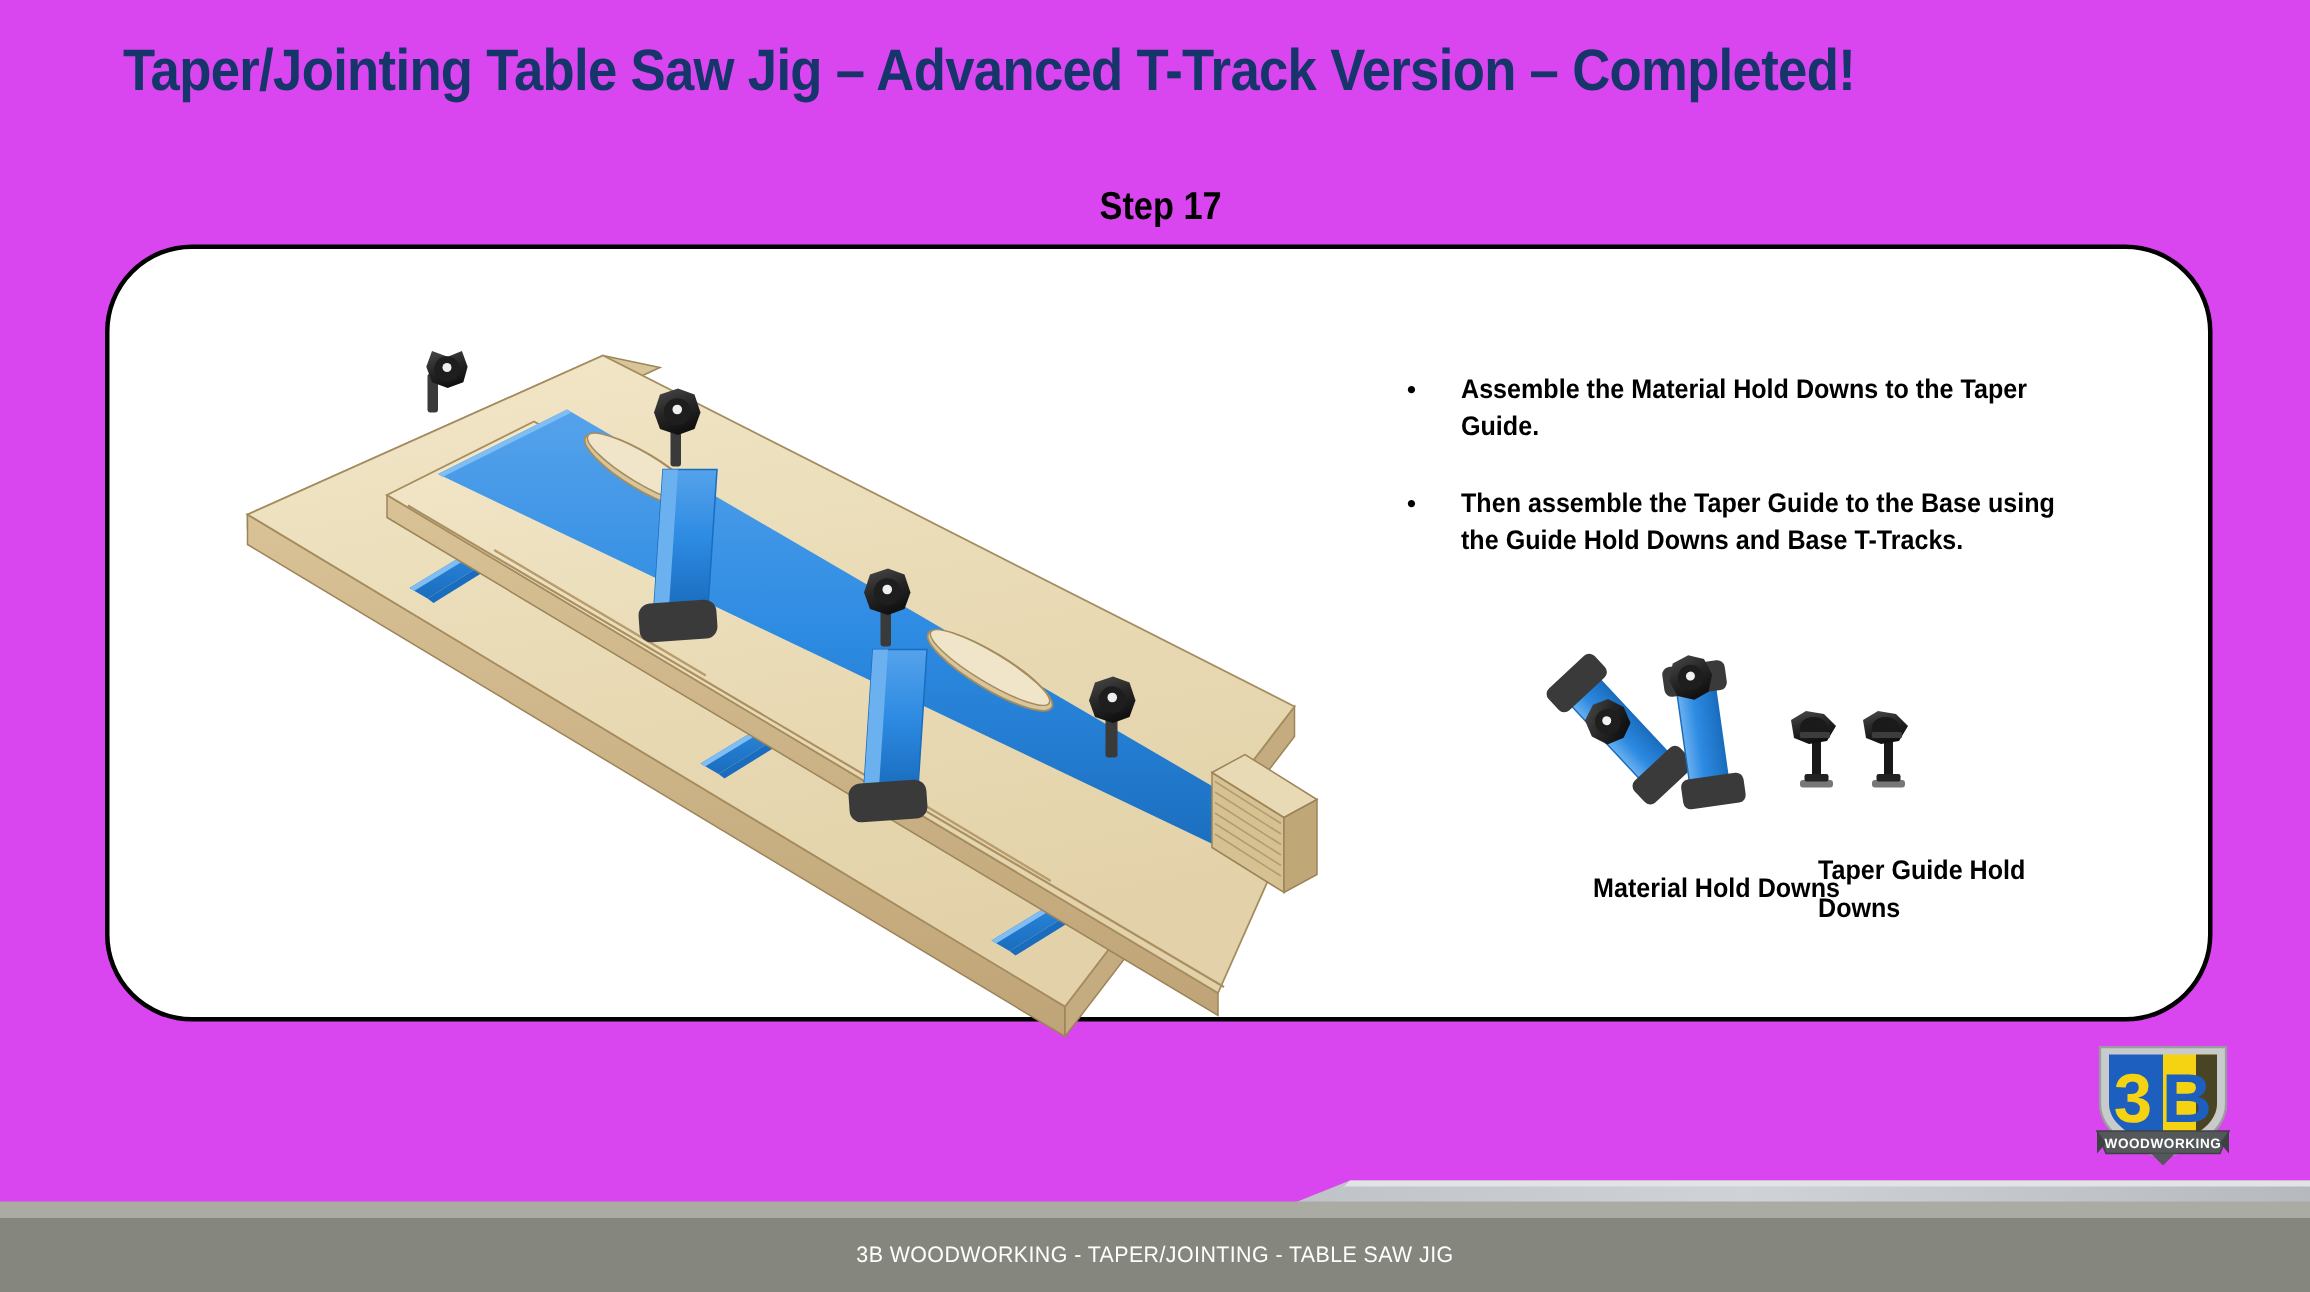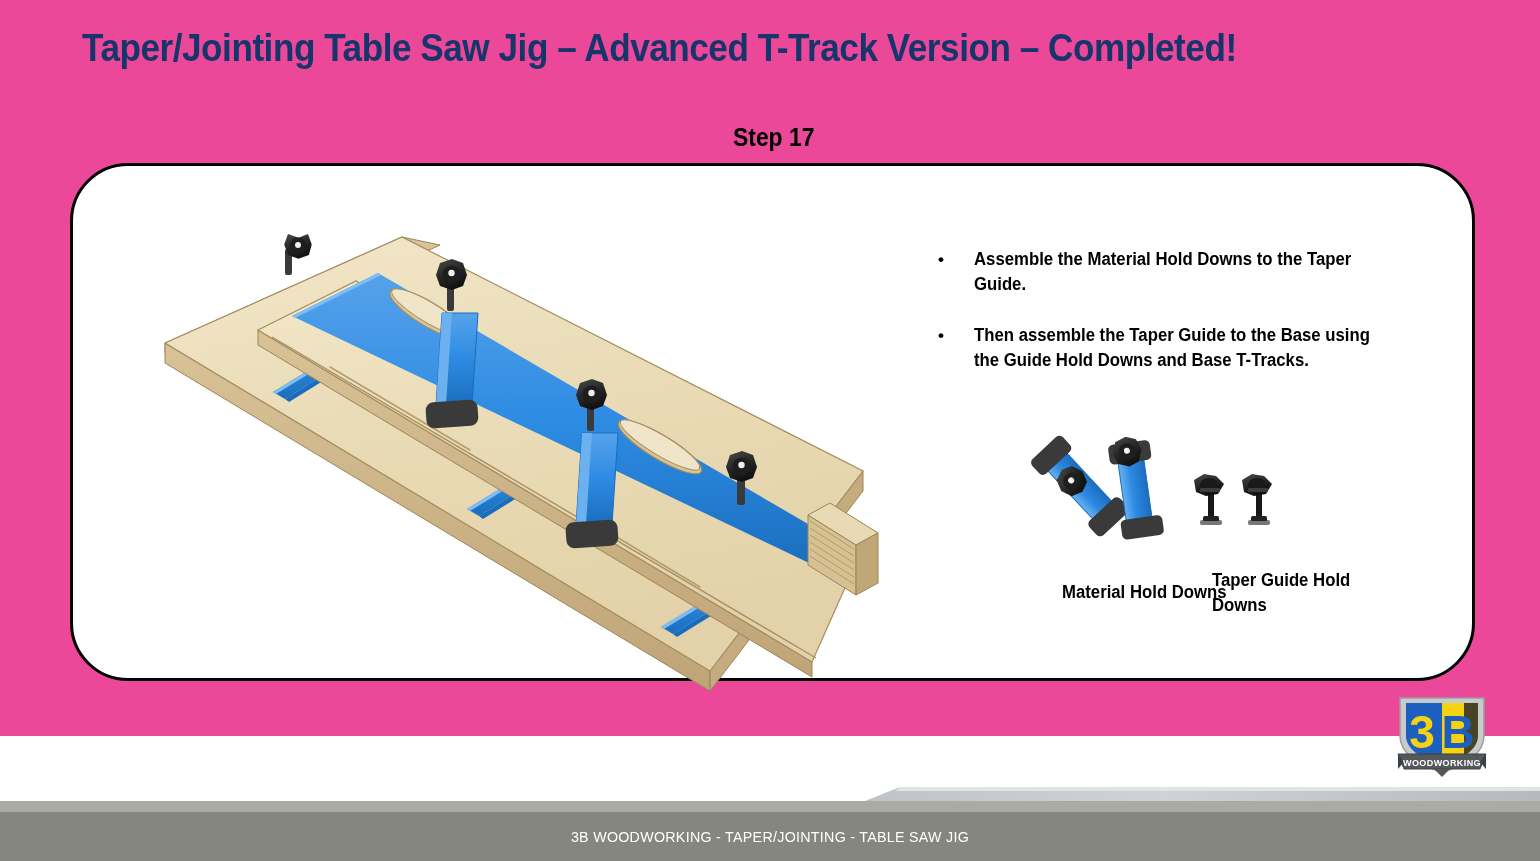--- a/index.html
+++ b/index.html
@@ -4,21 +4,21 @@
 <title>Taper/Jointing Table Saw Jig</title>
 <style>
   html,body{margin:0;padding:0;}
   body{
     width:1540px;height:861px;
     background:#ffffff;
     font-family:"Liberation Sans", sans-serif;
     overflow:hidden;
     position:relative;
   }
-  .slide{position:absolute;inset:0;width:1540px;height:736px;background:#ec4899;}
+  .slide{position:absolute;inset:0;width:1540px;height:861px;background:#d946ef;}
 
   
   .title{
     position:absolute;left:82px;top:22px;width:1200px;
     font-family:"Liberation Sans", sans-serif;
     font-weight:bold;
     font-size:39px;
     line-height:52px;
     letter-spacing:-0.5px;
     color:#16356B;

